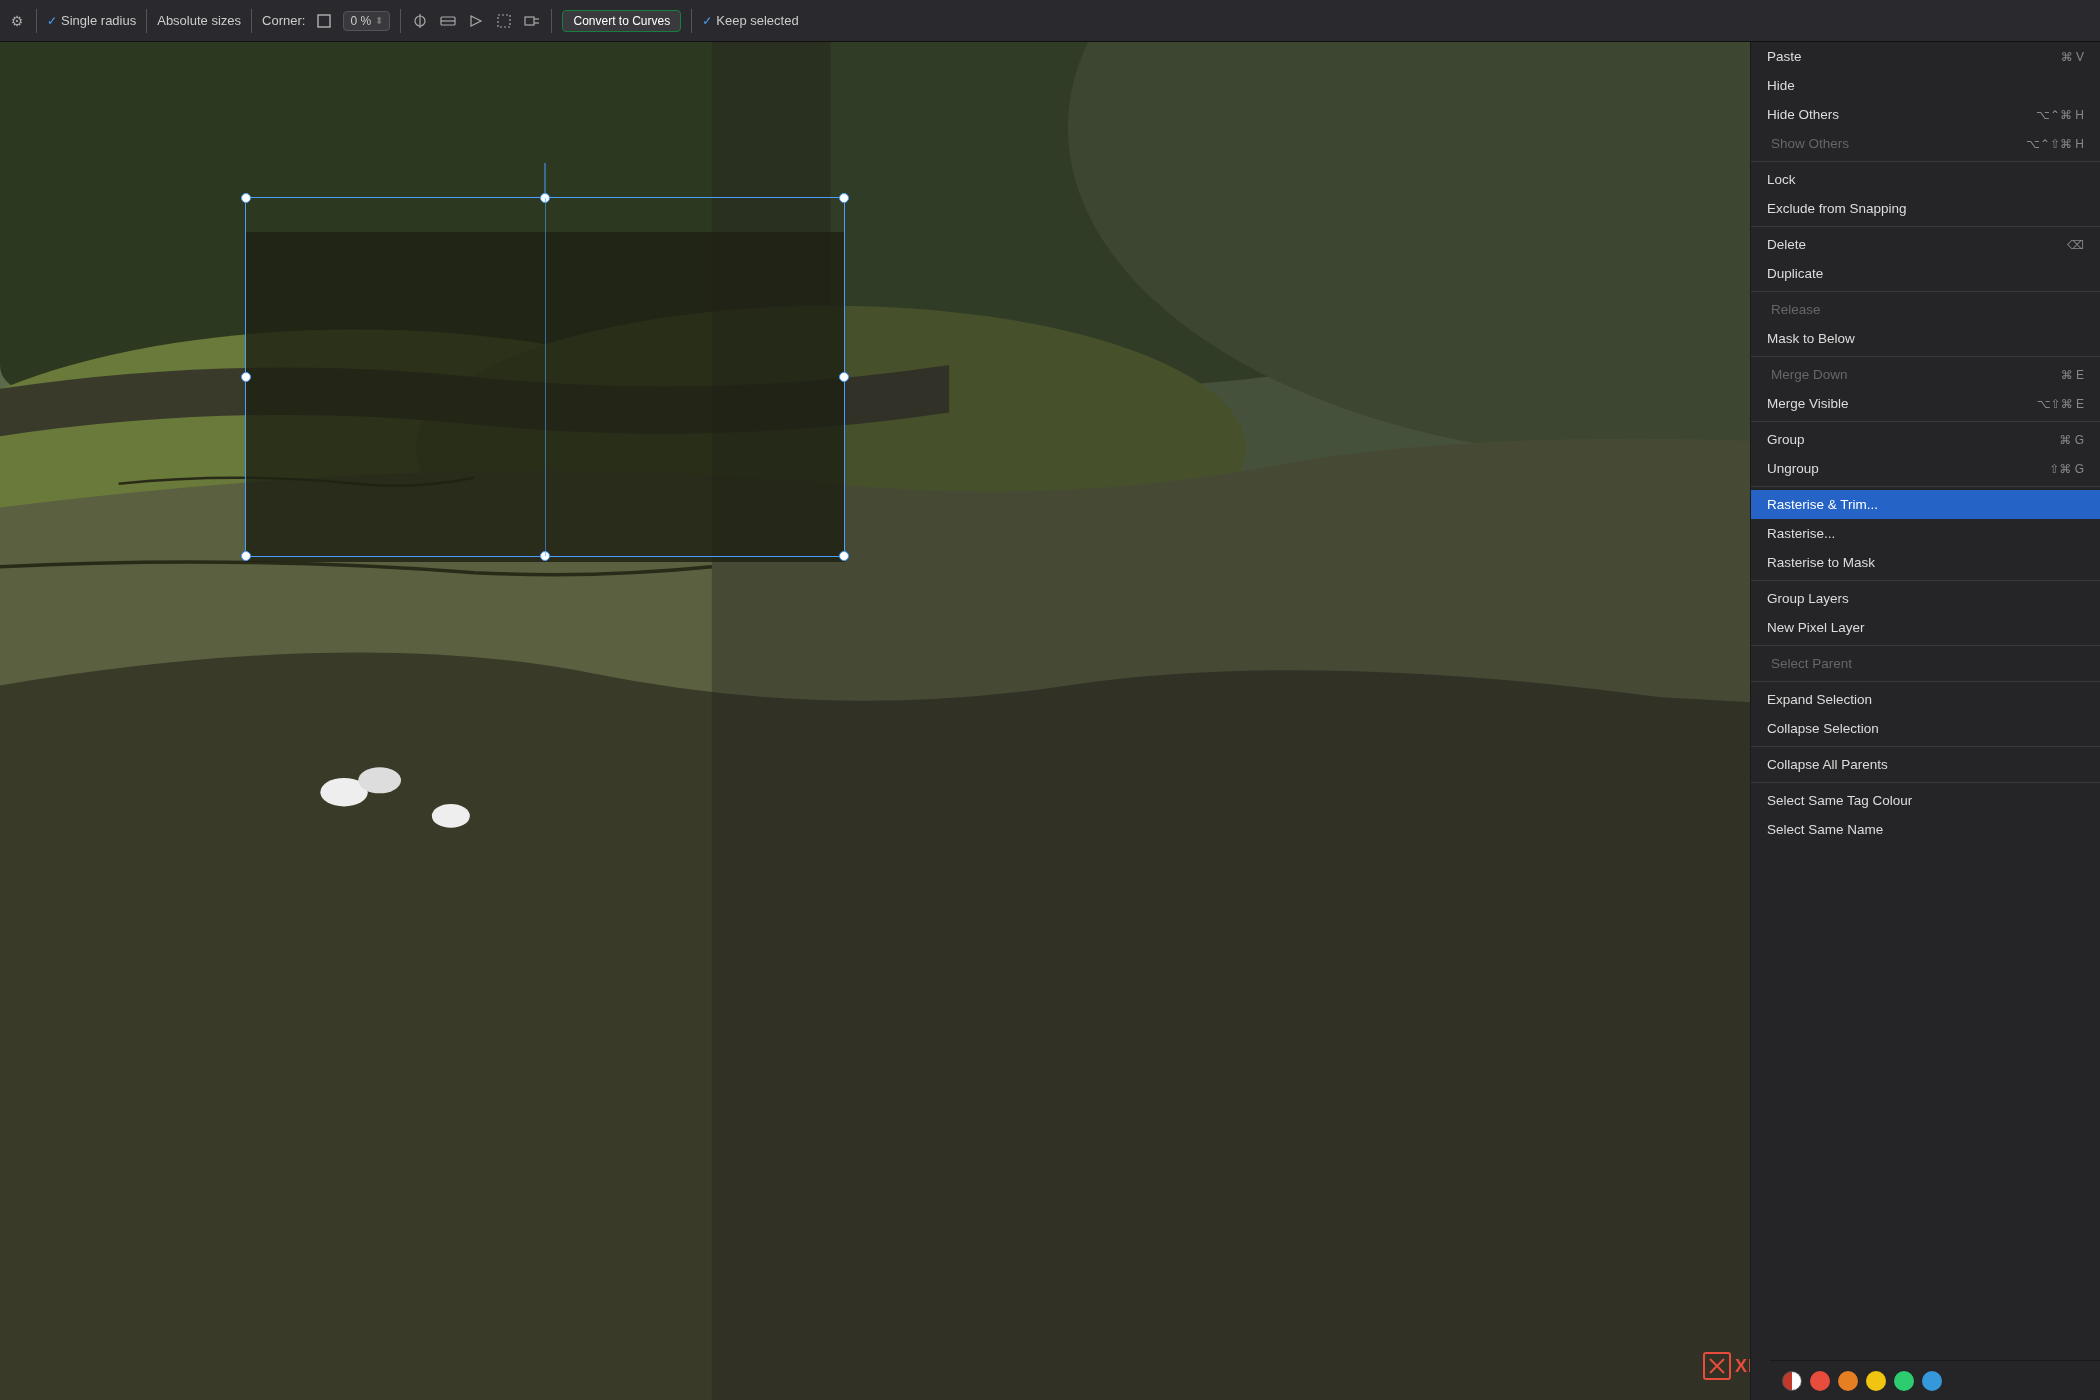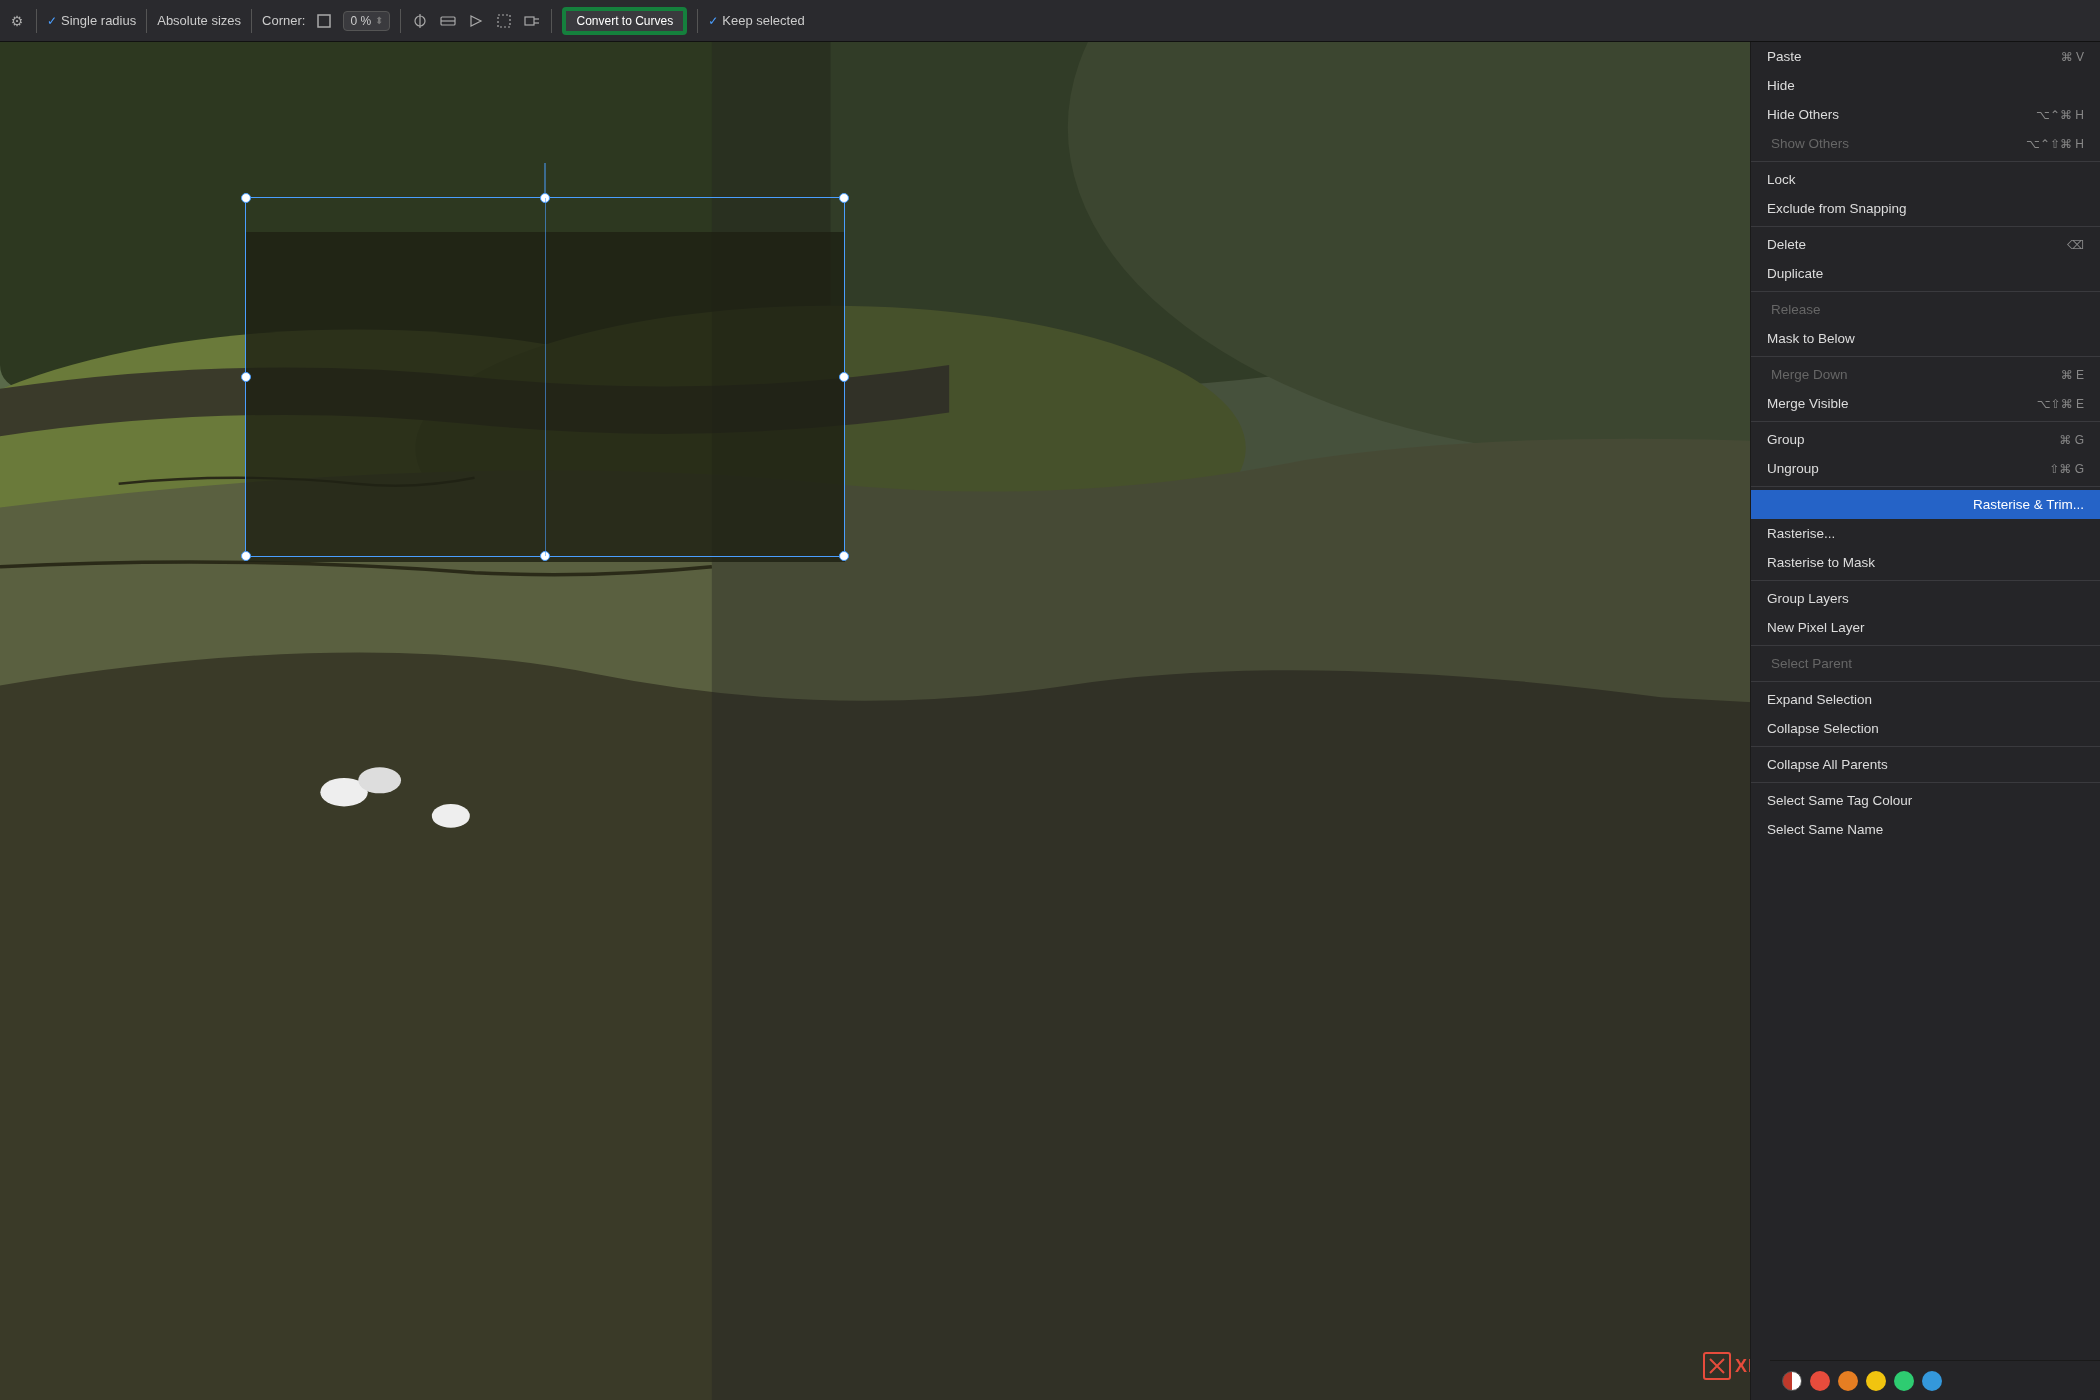--- a/index.html
+++ b/index.html
@@ -46,21 +46,21 @@
       width: 1px;
       height: 24px;
       background: #555;
     }
     .toolbar-check {
       color: #4a9eff;
       font-size: 12px;
     }
     .toolbar-btn {
       background: #3a3a3e;
-      border: 4px solid #15803d;
+      border: 1px solid #15803d;
       border-radius: 4px;
       color: #fff;
       font-size: 12px;
       padding: 3px 10px;
       cursor: pointer;
     }
     .toolbar-percent {
       display: flex;
       align-items: center;
       background: #3a3a3e;
@@ -147,21 +147,20 @@
       justify-content: space-between;
       padding: 7px 16px;
       color: #ddd;
       font-size: 13.5px;
       cursor: pointer;
       user-select: none;
     }
     .menu-item.highlighted {
       background: #2563c7;
       color: #fff;
-      justify-content: flex-end;
     }
     .menu-item.disabled {
       color: #666;
       cursor: default;
       padding-left: 20px;
     }
     .menu-item .shortcut {
       color: #888;
       font-size: 12px;
       margin-left: 16px;

